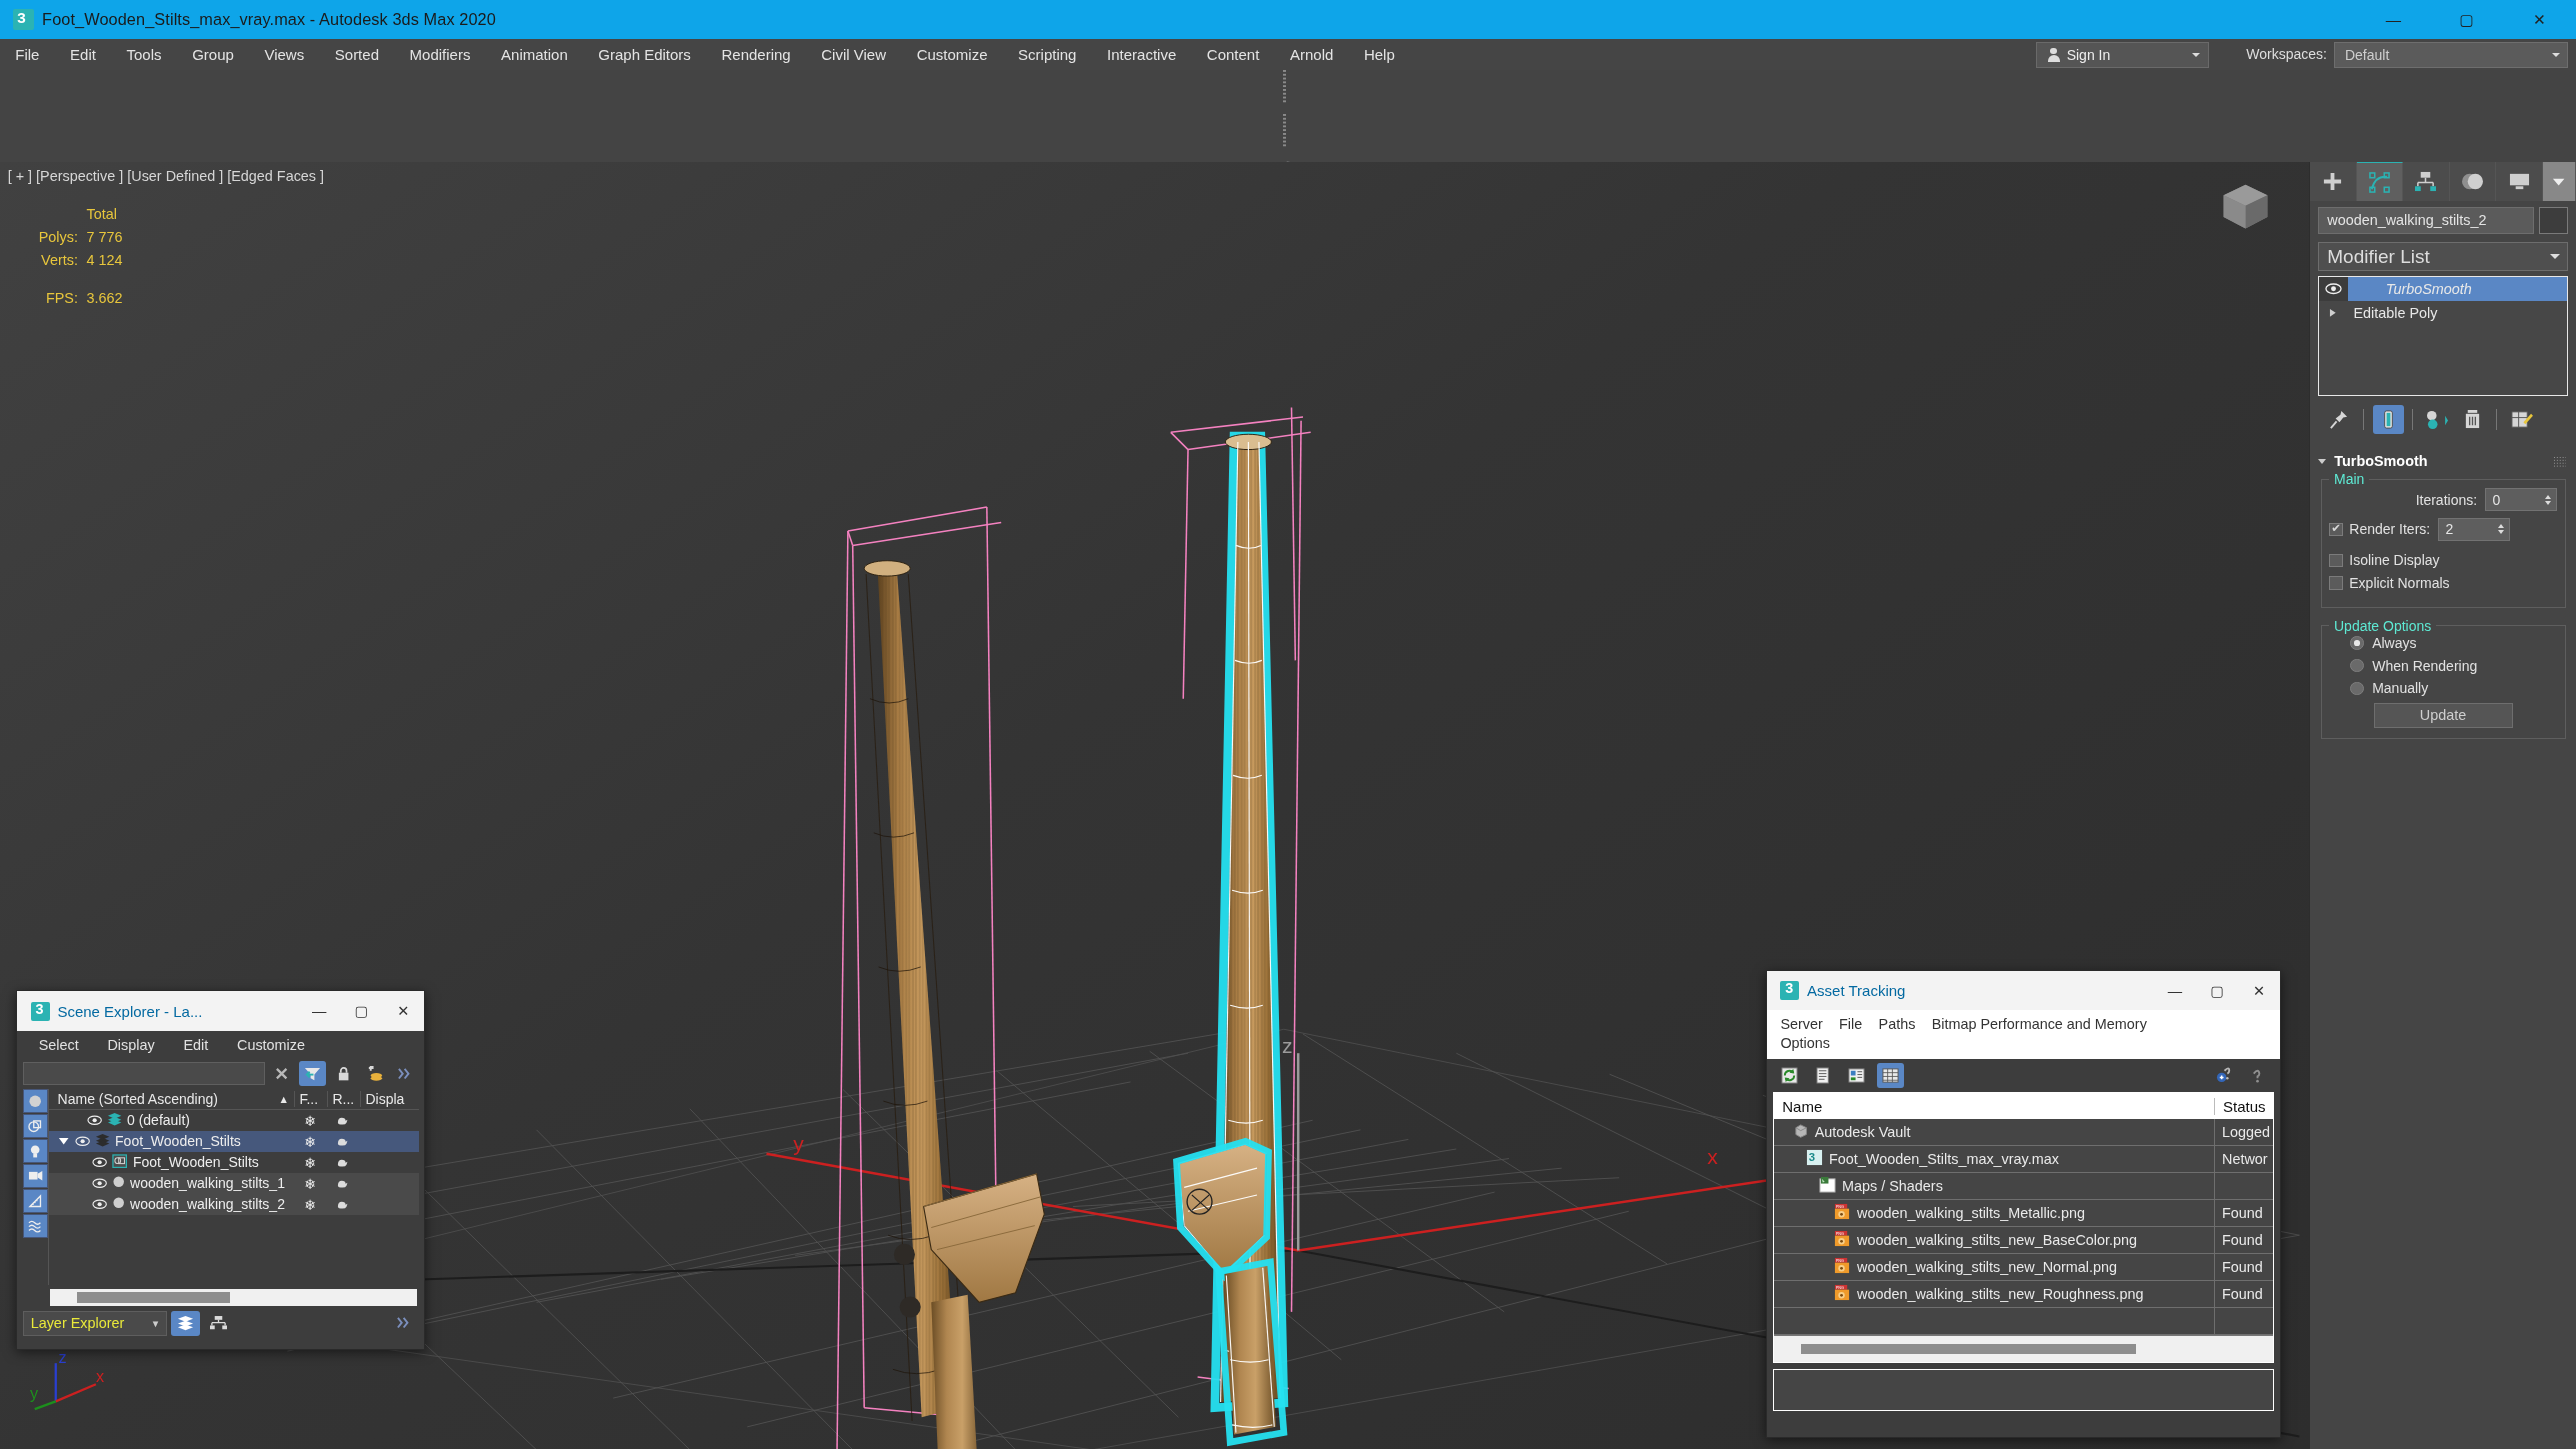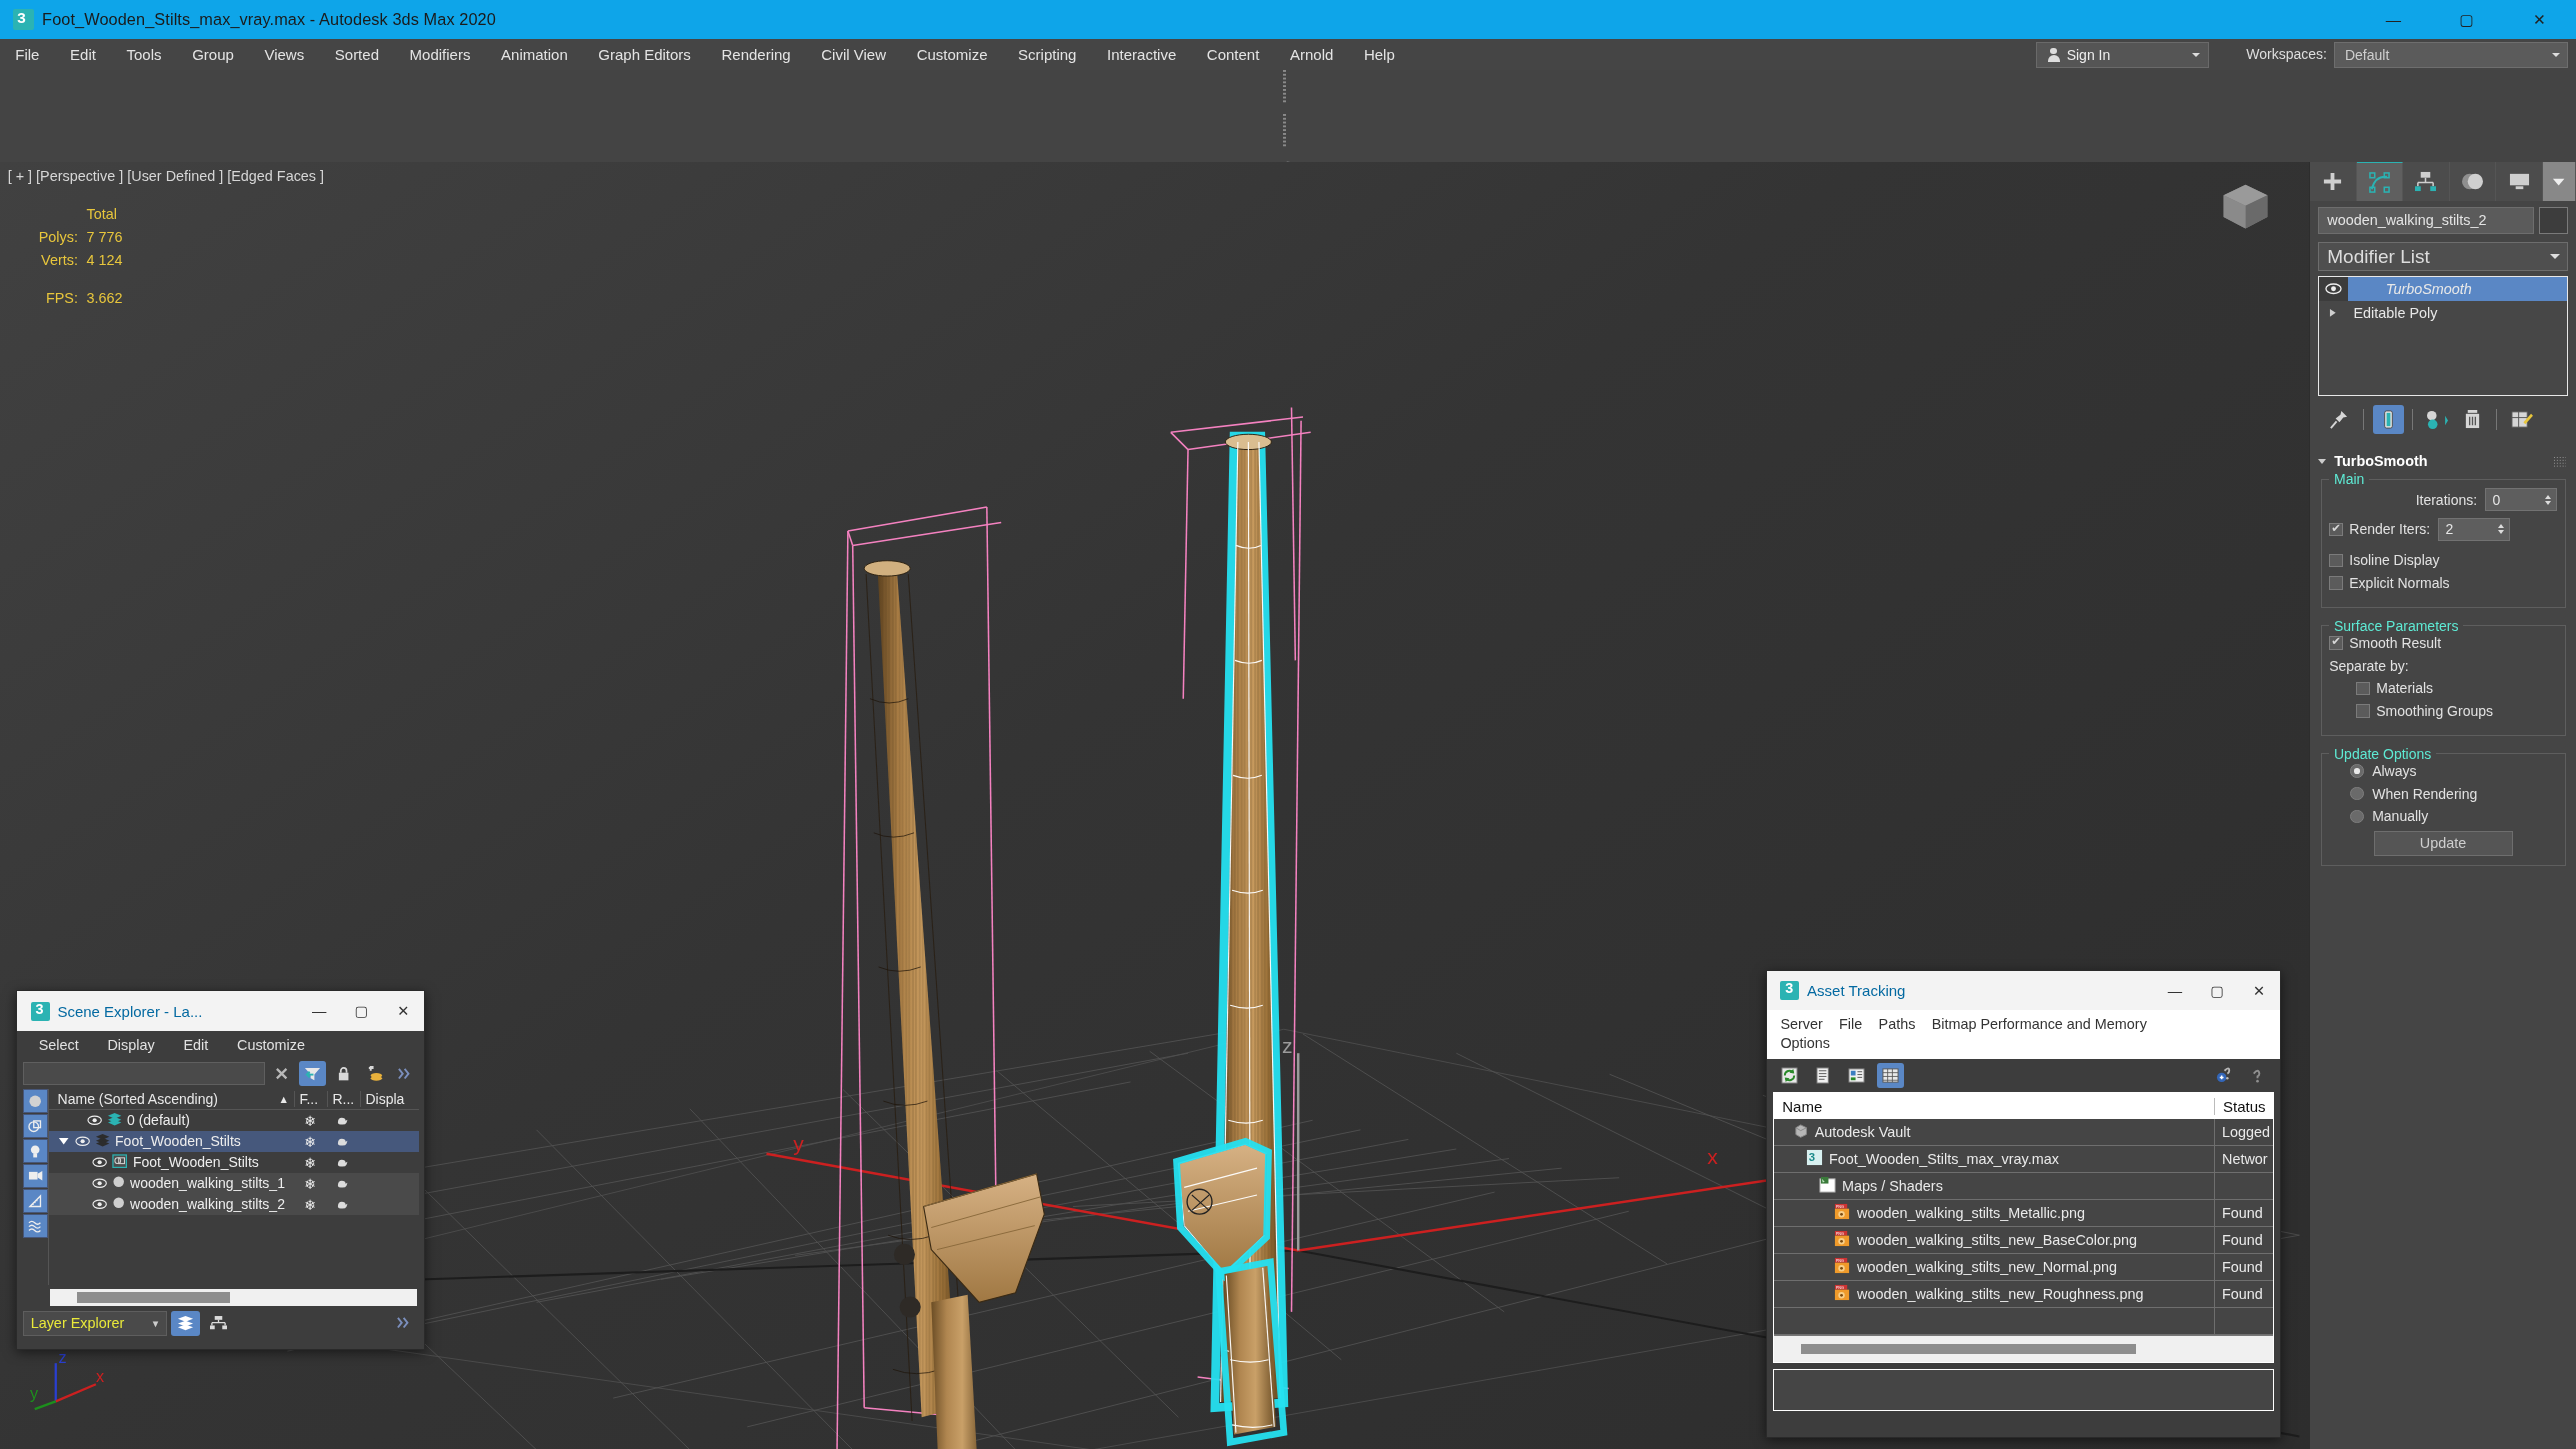--- a/index.html
+++ b/index.html
@@ -1126,38 +1126,20 @@
         <div class="frow" style="margin-top:11.5px">
           <span class="cbx"></span>
           <span>Isoline Display</span>
         </div>
         <div class="frow">
           <span class="cbx"></span>
           <span>Explicit Normals</span>
         </div>
       </div>
 
-      <div class="grp" style="margin-top:17px">
-        <div class="grp-title">Surface Parameters</div>
-        <div class="frow">
-          <span class="cbx on"></span>
-          <span>Smooth Result</span>
-        </div>
-        <div class="frow">
-          <span>Separate by:</span>
-        </div>
-        <div class="frow" style="padding-left:27px">
-          <span class="cbx"></span>
-          <span>Materials</span>
-        </div>
-        <div class="frow" style="padding-left:27px">
-          <span class="cbx"></span>
-          <span>Smoothing Groups</span>
-        </div>
-      </div>
 
       <div class="grp" style="margin-top:17px">
         <div class="grp-title">Update Options</div>
         <div class="frow" style="padding-left:21px">
           <span class="rdo on"></span>
           <span>Always</span>
         </div>
         <div class="frow" style="padding-left:21px">
           <span class="rdo"></span>
           <span>When Rendering</span>

